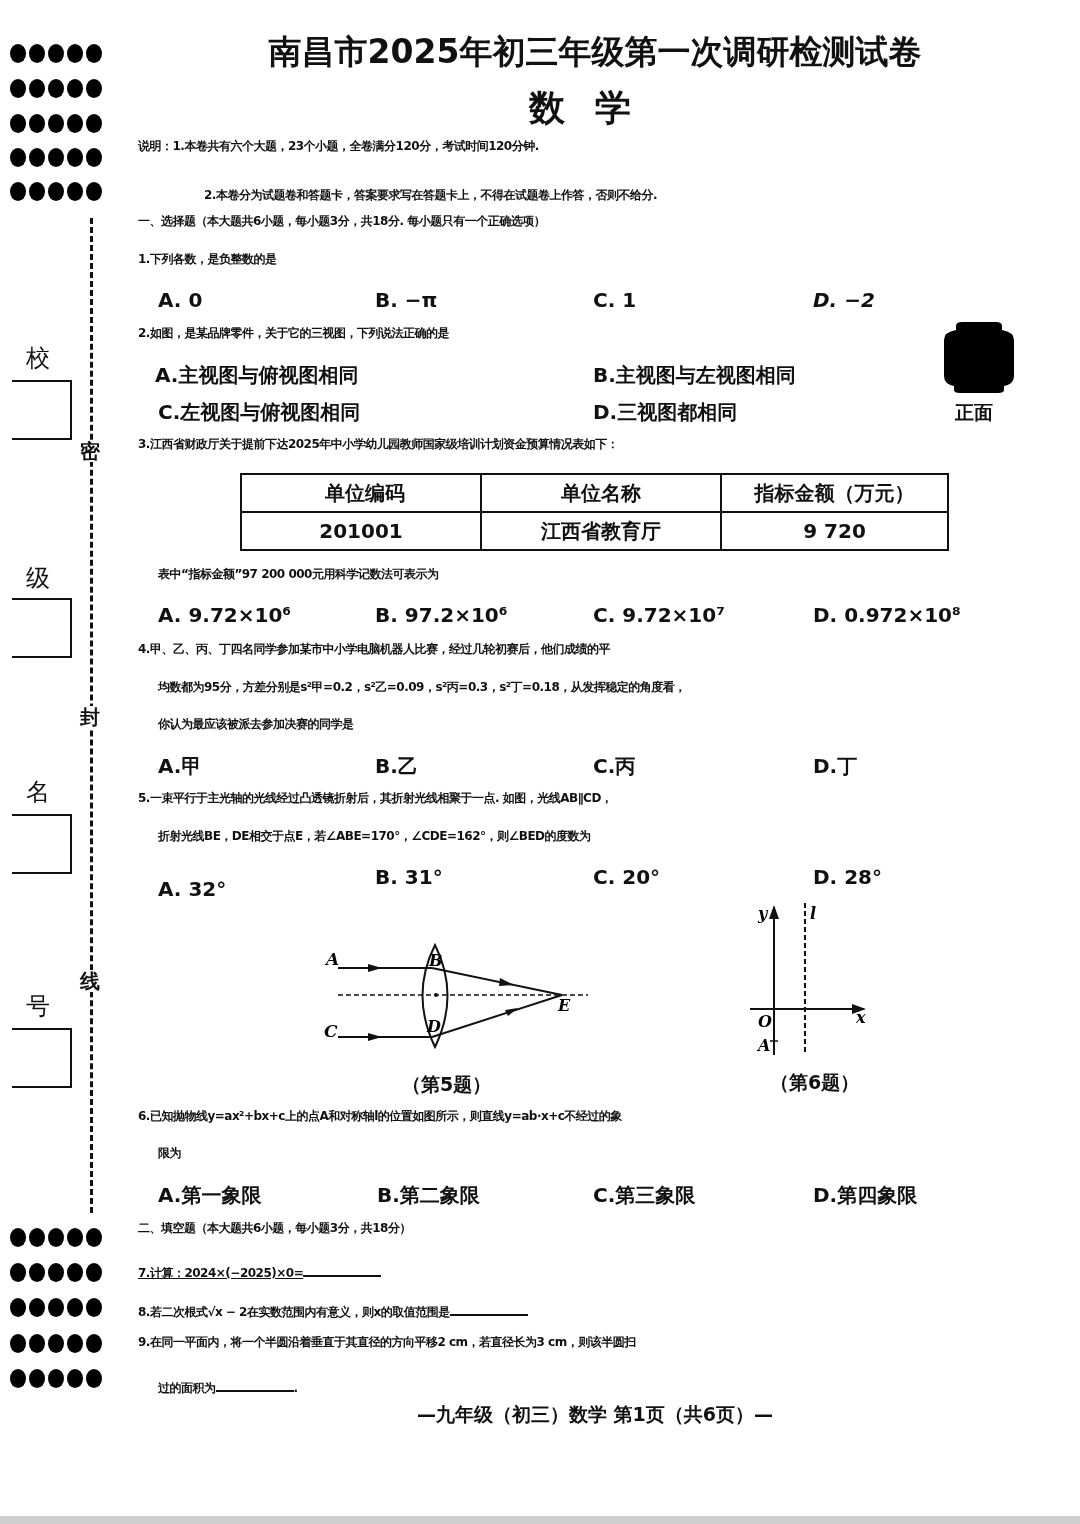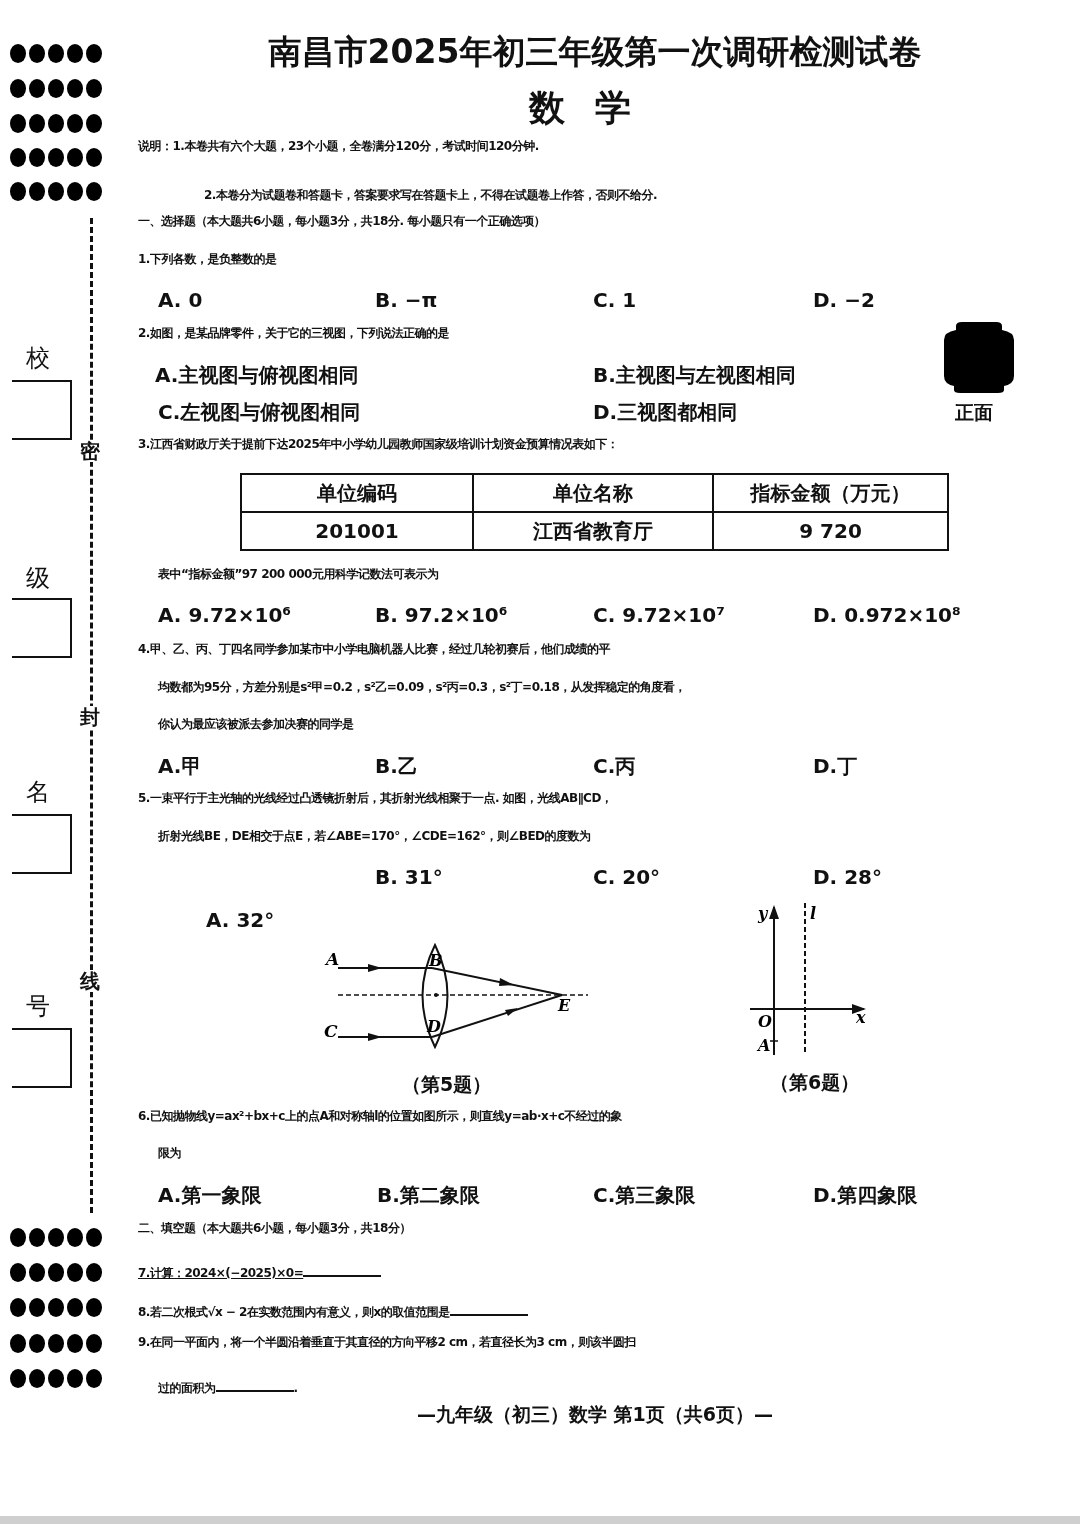--- a/index.html
+++ b/index.html
@@ -118,37 +118,37 @@
 
 <div class="line" style="left:138px; top:138px;">说明：1.本卷共有六个大题，23个小题，全卷满分120分，考试时间120分钟.</div>
 <div class="line" style="left:204px; top:175px;margin-top:12px;">2.本卷分为试题卷和答题卡，答案要求写在答题卡上，不得在试题卷上作答，否则不给分.</div>
 
 <div class="line" style="left:138px; top:213px;">一、选择题（本大题共6小题，每小题3分，共18分. 每小题只有一个正确选项）</div>
 
 <div class="line" style="left:138px; top:251px;">1.下列各数，是负整数的是</div>
 <div class="opt" style="left:158px; top:288px;">A. 0</div>
 <div class="opt" style="left:375px; top:288px;">B. −π</div>
 <div class="opt" style="left:593px; top:288px;">C. 1</div>
-<div class="opt" style="left:813px; top:288px;">D. −2</div>
+<div class="opt" style="left:813px; top:288px;font-style:italic;">D. −2</div>
 
 <div class="line" style="left:138px; top:325px;">2.如图，是某品牌零件，关于它的三视图，下列说法正确的是</div>
 <div class="opt" style="left:155px; top:362px;">A.主视图与俯视图相同</div>
 <div class="opt" style="left:593px; top:362px;">B.主视图与左视图相同</div>
 <div class="opt" style="left:158px; top:399px;">C.左视图与俯视图相同</div>
 <div class="opt" style="left:593px; top:399px;">D.三视图都相同</div>
 <svg class="part-icon" viewBox="0 0 74 74">
   <path d="M14 6 Q14 2 20 2 L54 2 Q60 2 60 6 L60 10 Q72 12 72 20 L72 56 Q72 64 62 66 L62 70 Q62 73 56 73 L18 73 Q12 73 12 70 L12 66 Q2 64 2 56 L2 20 Q2 12 14 10 Z" fill="#000"></path>
 </svg>
 <div class="caption" style="left:955px; top:400px;">正面</div>
 
 <div class="line" style="left:138px; top:436px;">3.江西省财政厅关于提前下达2025年中小学幼儿园教师国家级培训计划资金预算情况表如下：</div>
 <table class="budget">
   <tbody>
       <tr>
-    <td style="width:230px;">单位编码</td>
+    <td style="width:230px;padding-left:8px;">单位编码</td>
     <td style="width:238px;">单位名称</td>
     <td>指标金额（万元）</td>
   </tr>
   <tr>
     <td>201001</td>
     <td>江西省教育厅</td>
     <td>9 720</td>
   </tr>
 </tbody>
   </table>
@@ -161,21 +161,21 @@
 <div class="line" style="left:138px; top:641px;">4.甲、乙、丙、丁四名同学参加某市中小学电脑机器人比赛，经过几轮初赛后，他们成绩的平</div>
 <div class="line" style="left:158px; top:679px;">均数都为95分，方差分别是s²甲=0.2，s²乙=0.09，s²丙=0.3，s²丁=0.18，从发挥稳定的角度看，</div>
 <div class="line" style="left:158px; top:716px;">你认为最应该被派去参加决赛的同学是</div>
 <div class="opt" style="left:158px; top:753px;">A.甲</div>
 <div class="opt" style="left:375px; top:753px;">B.乙</div>
 <div class="opt" style="left:593px; top:753px;">C.丙</div>
 <div class="opt" style="left:813px; top:753px;">D.丁</div>
 
 <div class="line" style="left:138px; top:790px;">5.一束平行于主光轴的光线经过凸透镜折射后，其折射光线相聚于一点. 如图，光线AB∥CD，</div>
 <div class="line" style="left:158px; top:828px;">折射光线BE，DE相交于点E，若∠ABE=170°，∠CDE=162°，则∠BED的度数为</div>
-<div class="opt" style="left:158px; top:908px;margin-left:48px;">A. 32°</div>
+<div class="opt" style="left:158px; top:877px;">A. 32°</div>
 <div class="opt" style="left:375px; top:865px;">B. 31°</div>
 <div class="opt" style="left:593px; top:865px;">C. 20°</div>
 <div class="opt" style="left:813px; top:865px;">D. 28°</div>
 
 <svg class="abs" style="left:320px; top:935px;" width="280" height="120" viewBox="0 0 280 120">
   <line x1="18" y1="60" x2="268" y2="60" stroke="#111" stroke-width="1.5" stroke-dasharray="5,3"></line>
   <path d="M115 10 Q90 60 115 112 Q140 60 115 10 Z" fill="none" stroke="#111" stroke-width="2"></path>
   <circle cx="116" cy="60" r="2" fill="#111"></circle>
   <line x1="18" y1="33" x2="112" y2="33" stroke="#111" stroke-width="2"></line>
   <polygon points="48,29 62,33 48,37" fill="#111"></polygon>

